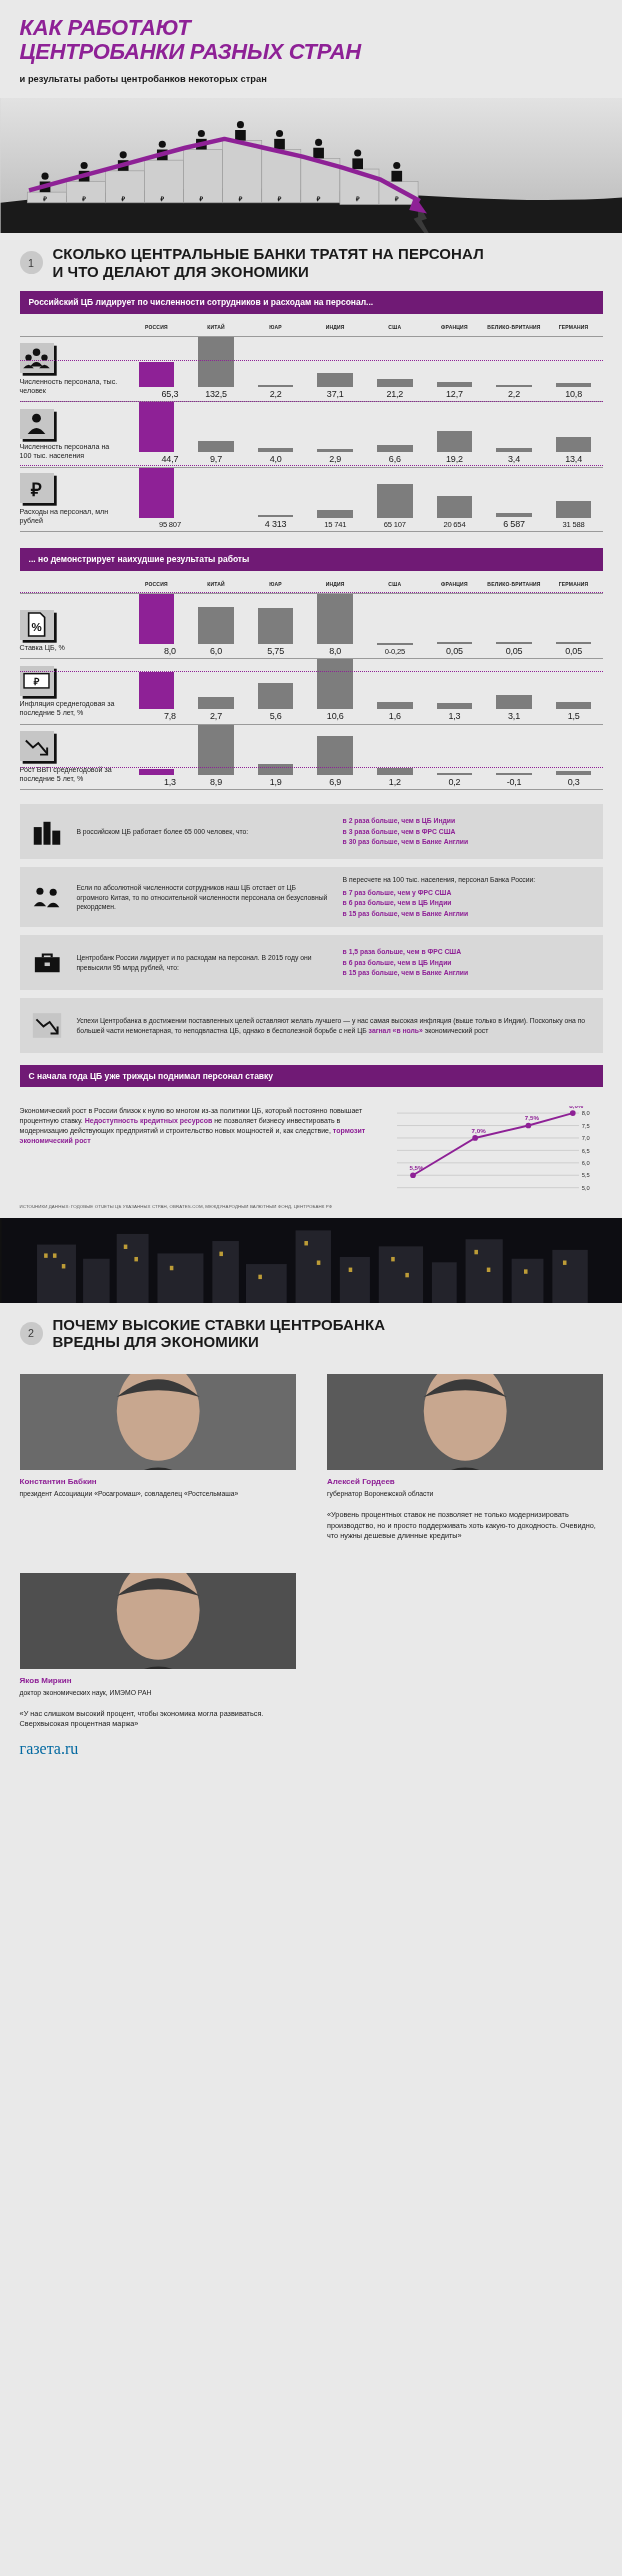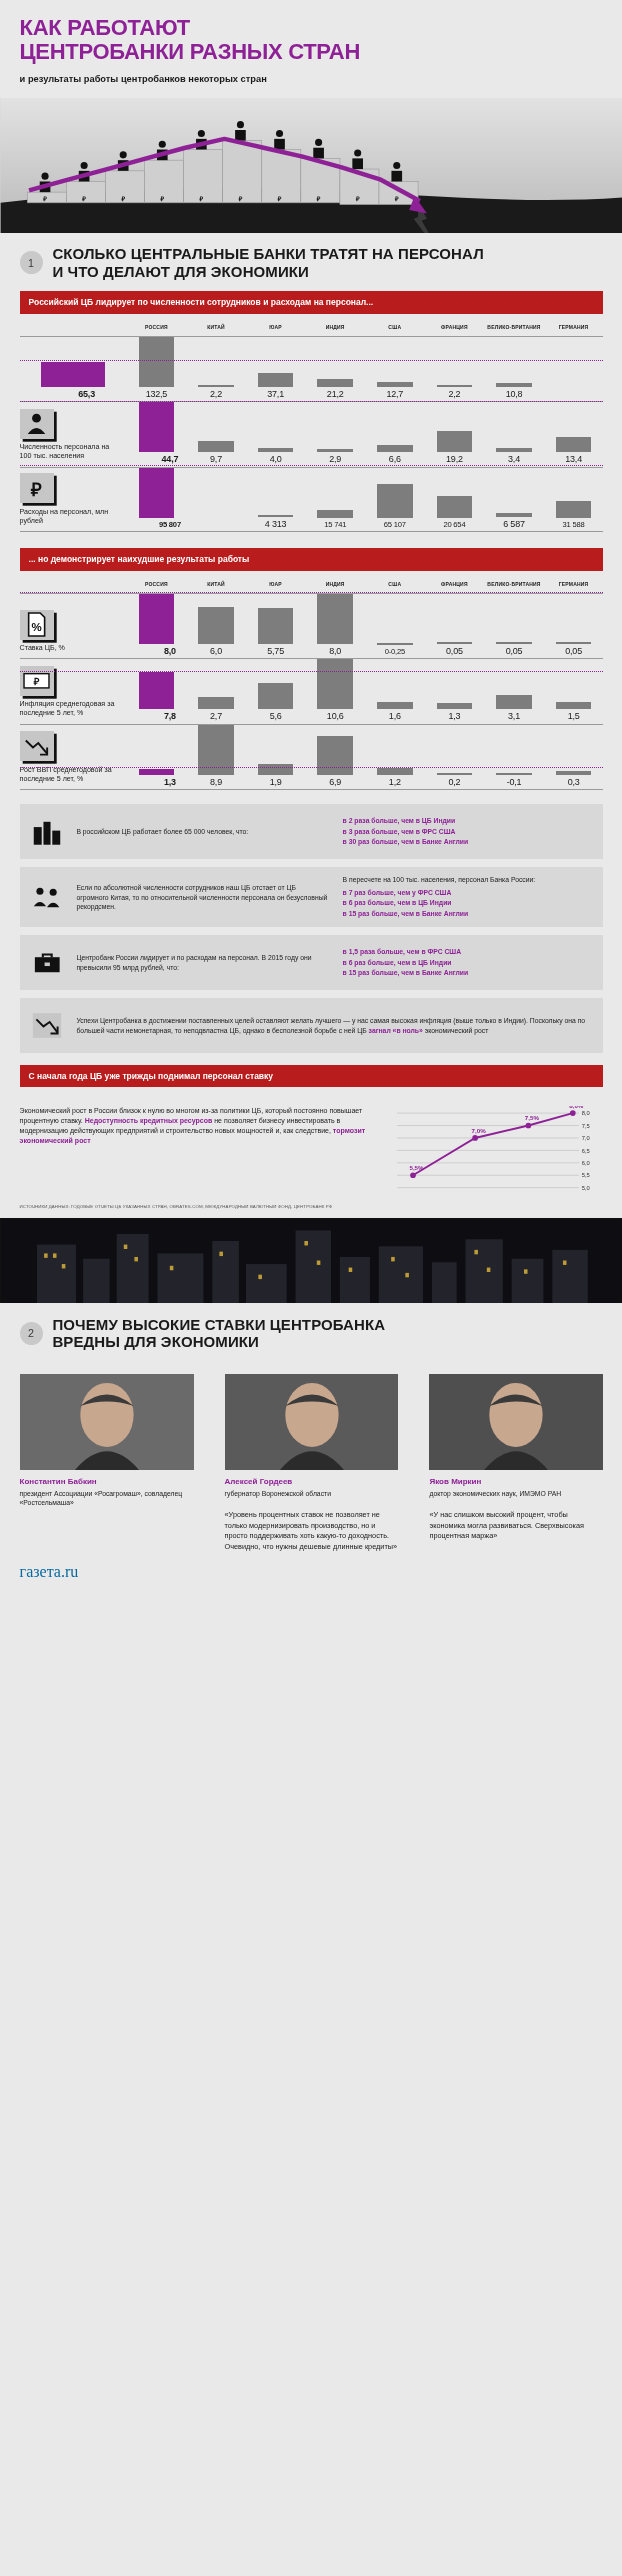--- a/index.html
+++ b/index.html
@@ -14,20 +14,21 @@
   .page { width: 623px; position: relative; overflow: hidden; }
 
   
   .header { padding: 16px 19.6px 5.3px 19.6px; }
   .title {
     color: #8e2196;
     font-weight: bold;
     font-size: 22px;
     line-height: 1.07;
     letter-spacing: -0.3px;
+    font-style: italic;
   }
   .subtitle {
     margin-top: 9.8px;
     font-size: 9.3px;
     font-weight: bold;
     line-height: 1.33;
     color: #1a1a1a;
   }
 
   
@@ -46,21 +47,21 @@
     display: flex; align-items: center; justify-content: center;
     font-size: 10.7px; flex: none;
   }
   .sec-title {
     font-size: 15px; font-weight: bold; line-height: 1.18;
     letter-spacing: 0.1px; text-transform: uppercase;
   }
 
   
   .band {
-    margin: 0 19.6px; background: #b91c1c; color: #fff;
+    margin: 0 19.6px; background: #701a75; color: #fff;
     font-size: 8.5px; font-weight: bold; padding: 6.2px 9px;
   }
 
   
   .tbl { margin: 0 19.6px; }
   .colhead {
     display: grid;
     grid-template-columns: 107px repeat(8, 1fr);
     border-bottom: 0.9px solid #9a9a9a;
     padding-bottom: 5.3px; padding-top: 10.7px;
@@ -95,21 +96,21 @@
   .cell {
     display: flex; flex-direction: column; justify-content: flex-end;
     align-items: center; position: relative; padding-bottom: 2.7px;
   }
   .barwrap { width: 100%; display: flex; justify-content: center;
              align-items: flex-end; }
   .bar { width: 60%; background: #7d7d7d; }
   .bar.hl { background: #8e2196; }
   .val { font-size: 9px; padding-top: 1.8px; letter-spacing: -0.2px;
          white-space: nowrap; }
-  .val.hl { font-weight: bold; margin-left: 27px; }
+  .val.hl { font-weight: normal; margin-left: 27px; }
   .val.small { font-size: 7.6px; }
 
   .dotline {
     position: absolute; left: 0; right: 0; height: 0;
     border-top: 0.9px dotted #8e2196;
   }
 
   
   .facts { margin: 14.2px 19.6px 0 19.6px; display: flex; flex-direction: column; gap: 8px; }
   .fact {
@@ -136,21 +137,21 @@
   .lc-text { font-size: 7px; line-height: 1.45; }
   .lc-svgbox { position: relative; }
   .sources { margin: 8px 19.6px 0 19.6px; font-size: 4.4px; color: #555;
              letter-spacing: 0.1px; }
 
   
   .city { width: 623px; height: 85px; background: #111; position: relative;
           margin-top: 9px; overflow: hidden; }
 
   
-  .experts { display: grid; grid-template-columns: repeat(3, 1fr);
+  .experts { display: grid; grid-template-columns: repeat(2, 1fr);
              gap: 31px; padding: 12.5px 19.6px 5.3px 19.6px; }
   .ex-photo { width: 100%; height: 96px; background: #3b3b3b;
               position: relative; overflow: hidden; }
   .ex-name { color: #8e2196; font-weight: bold; font-size: 8px;
              margin-top: 7.1px; }
   .ex-role { font-size: 6.8px; line-height: 1.4; margin-top: 2.7px; }
   .ex-quote { font-size: 7.3px; line-height: 1.45; margin-top: 11.6px; }
   .logo { text-align: left; padding: 5.3px 19.6px 14.2px 19.6px;
           font-family: "Liberation Serif", "DejaVu Serif", serif;
           font-size: 16px; color: #0369a1; }
@@ -275,20 +276,33 @@
       <div>КИТАЙ</div>
       <div>ЮАР</div>
       <div>ИНДИЯ</div>
       <div>США</div>
       <div>ФРАНЦИЯ</div>
       <div>ВЕЛИКО-БРИТАНИЯ</div>
       <div>ГЕРМАНИЯ</div>
     </div>
     <div id="rows-a">
         <div class="row">
+          <div class="rowlabel">
+            <div class="ricon">
+              <svg width="27" height="23" viewBox="0 0 30 26">
+                <circle cx="15" cy="6" r="4.2" fill="#111"></circle>
+                <path d="M8,22 q7,-10 14,0 z" fill="#111"></path>
+                <circle cx="6" cy="12" r="3.6" fill="#111"></circle>
+                <path d="M0,24 q6,-8 12,0 z" fill="#111"></path>
+                <circle cx="24" cy="12" r="3.6" fill="#111"></circle>
+                <path d="M18,24 q6,-8 12,0 z" fill="#111"></path>
+              </svg>
+            </div>
+            <div class="rtext">Численность персонала, тыс. человек</div>
+          </div>
           <div class="cell">
             <div class="barwrap">
               <div class="bar hl" style="height: 24.5px;"></div>
             </div>
             <div class="val hl">65,3</div>
           </div>
           <div class="cell">
             <div class="barwrap">
               <div class="bar" style="height: 50px;"></div>
             </div>

